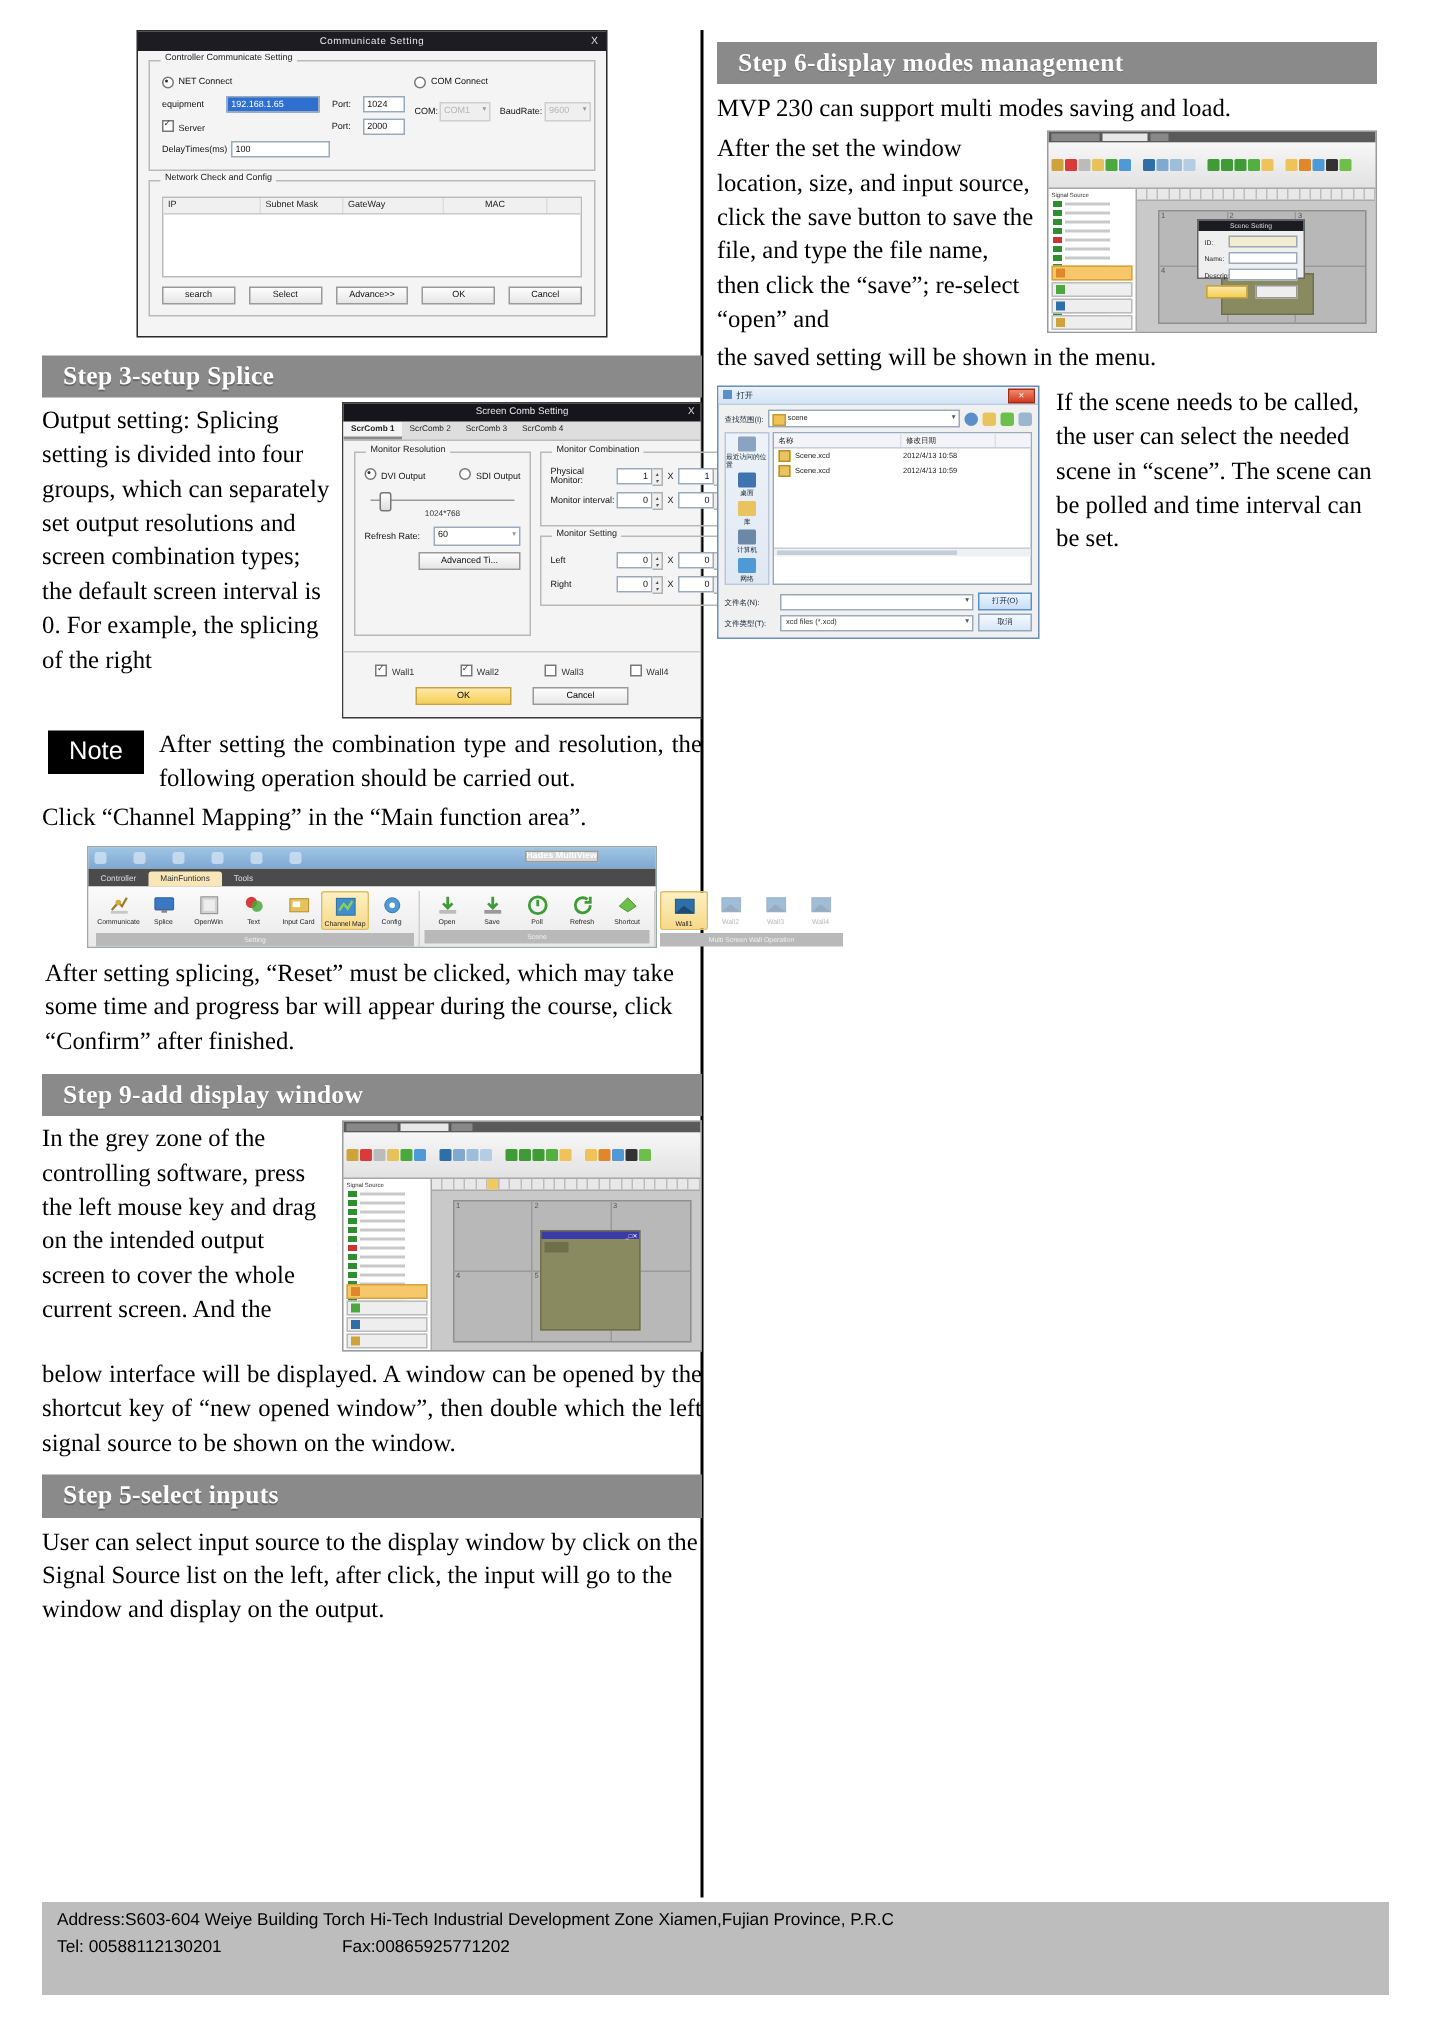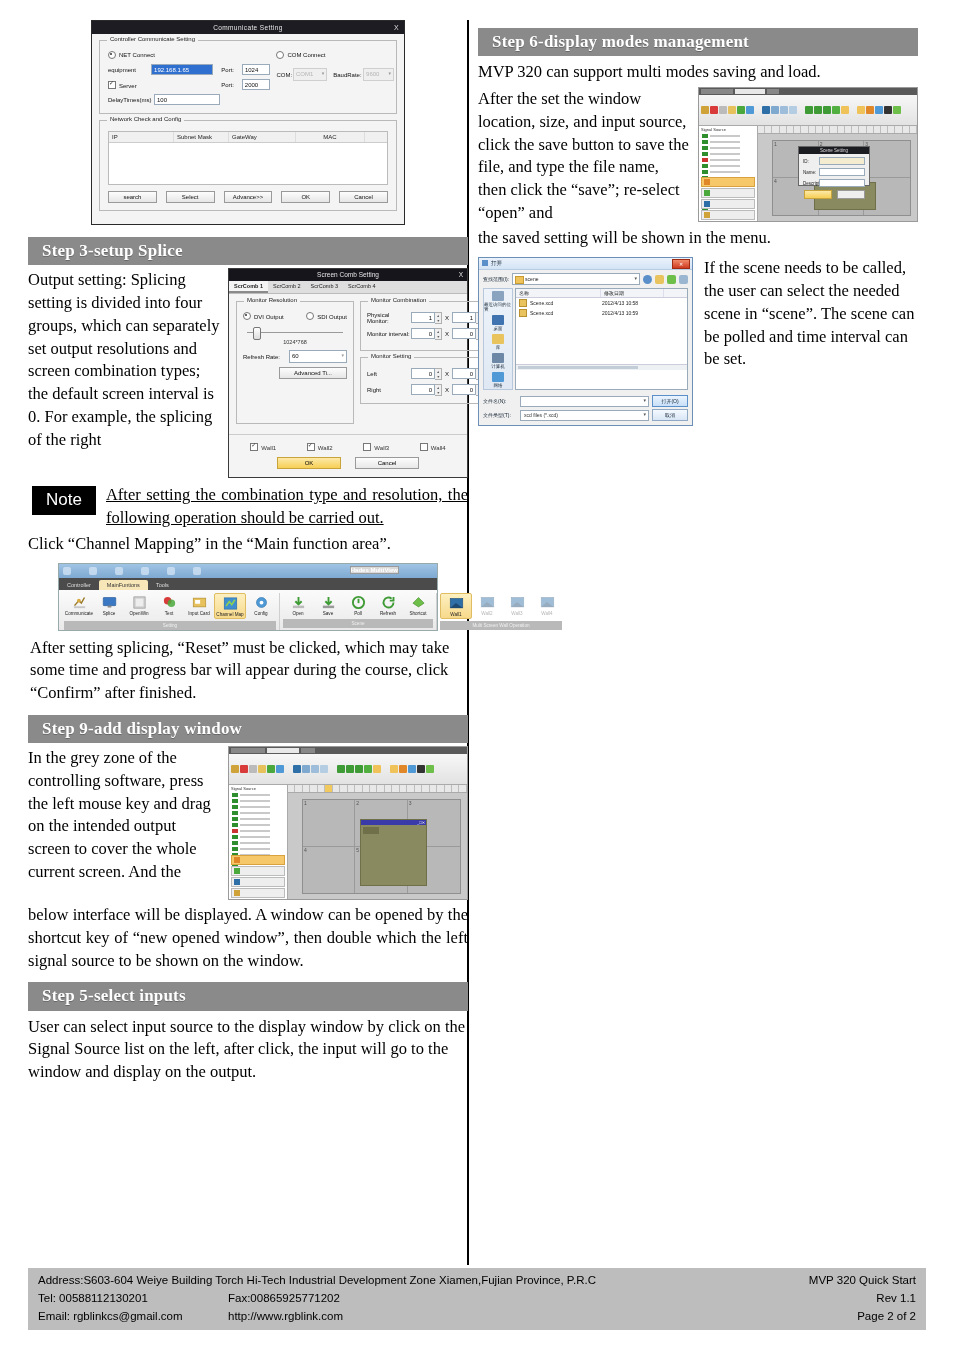--- a/index.html
+++ b/index.html
@@ -20,21 +20,21 @@
   .ptext{font-size:16.5px;line-height:1.38;text-align:left;margin:4px 0 0 0;}
   .ptext.just{text-align:justify;}
   .wrapimg{float:right;margin:3px 0 2px 8px;}
   .wrapimg.left{float:left;margin:3px 8px 2px 0;}
   .clear{clear:both;}
 
   
   .note-row{margin-top:4px;}
   .note-badge{float:left;background:#000;color:#fff;font-family:"Liberation Sans",sans-serif;
               font-size:17px;padding:4px 14px 5px 14px;margin:2px 10px 2px 4px;line-height:1.15;}
-  .note-text{text-align:justify;font-size:16.5px;line-height:1.38;overflow:hidden;text-decoration:underline;}
+  .note-text{text-align:justify;font-size:16.5px;line-height:1.38;overflow:hidden;}
 
   
   .dlg-comm{width:312px;border:1px solid #2a2a2a;background:#f2f2f2;
             font-family:"Liberation Sans",sans-serif;position:relative;}
   .dlg-comm .tbar{height:13px;background:#1c1c22;color:#e8e8e8;font-size:6.5px;
                   text-align:center;line-height:13px;position:relative;letter-spacing:.4px;}
   .dlg-comm .tbar .x{position:absolute;right:5px;top:0;font-size:7px;color:#ddd;}
   .dlg-comm .bodyarea{padding:6px 7px 7px 7px;background:#f4f4f4;}
   .grp{border:1px solid #b9b9b9;margin-bottom:6px;position:relative;padding:10px 8px 7px 8px;}
   .grp>.leg{position:absolute;top:-5px;left:7px;background:#f4f4f4;padding:0 3px;font-size:6px;color:#222;}
@@ -747,21 +747,21 @@
     <div class="ptext" style="width:196px;">In the grey zone of the controlling software, press the left mouse key and drag on the intended output screen to cover the whole current screen. And the</div>
     <div class="clear"></div>
     <div class="ptext just" style="margin-top:2px;">below interface will be displayed. A window can be opened by the shortcut key of “new opened window”, then double which the left signal source to be shown on the window.</div>
 
     <div class="step-bar" style="margin-top:10px;">Step 5-select inputs</div>
     <div class="ptext" style="margin-top:5px;">User can select input source to the display window by click on the Signal Source list on the left, after click, the input will go to the window and display on the output.</div>
   </div>
 
   <div class="col-right">
     <div class="step-bar">Step 6-display modes management</div>
-    <div class="ptext" style="margin-top:5px;">MVP 320 can support multi modes saving and load.</div>
+    <div class="ptext" style="margin-top:5px;">MVP 230 can support multi modes saving and load.</div>
 
     <div class="wrapimg">
       <div class="app" style="width:218px;height:133px;">
         <div class="app-tabs">
             <i style="width:32px;"></i>
             <i class="on" style="width:30px;"></i>
             <i style="width:12px;"></i>
           </div>
         <div class="app-rb">
           <span class="ic" style="background:#d0a33a;"></span>
@@ -1017,27 +1017,18 @@
     <div class="fl">
       <table>
         <tbody>
             <tr>
               <td colspan="2">Address:S603-604 Weiye Building Torch Hi-Tech Industrial Development Zone Xiamen,Fujian Province, P.R.C</td>
             </tr>
         <tr>
           <td style="width:160px;">Tel: 00588112130201</td>
           <td class="sp">Fax:00865925771202</td>
         </tr>
-        <tr>
-          <td>Email: rgblinkcs@gmail.com</td>
-          <td class="sp">http://www.rgblink.com</td>
-        </tr>
       </tbody>
         </table>
     </div>
-    <div class="fr">
-      <div>MVP 320 Quick Start</div>
-      <div>Rev 1.1</div>
-      <div>Page 2 of 2</div>
-    </div>
   </div>
 
 </div>
 
 </body></html>

